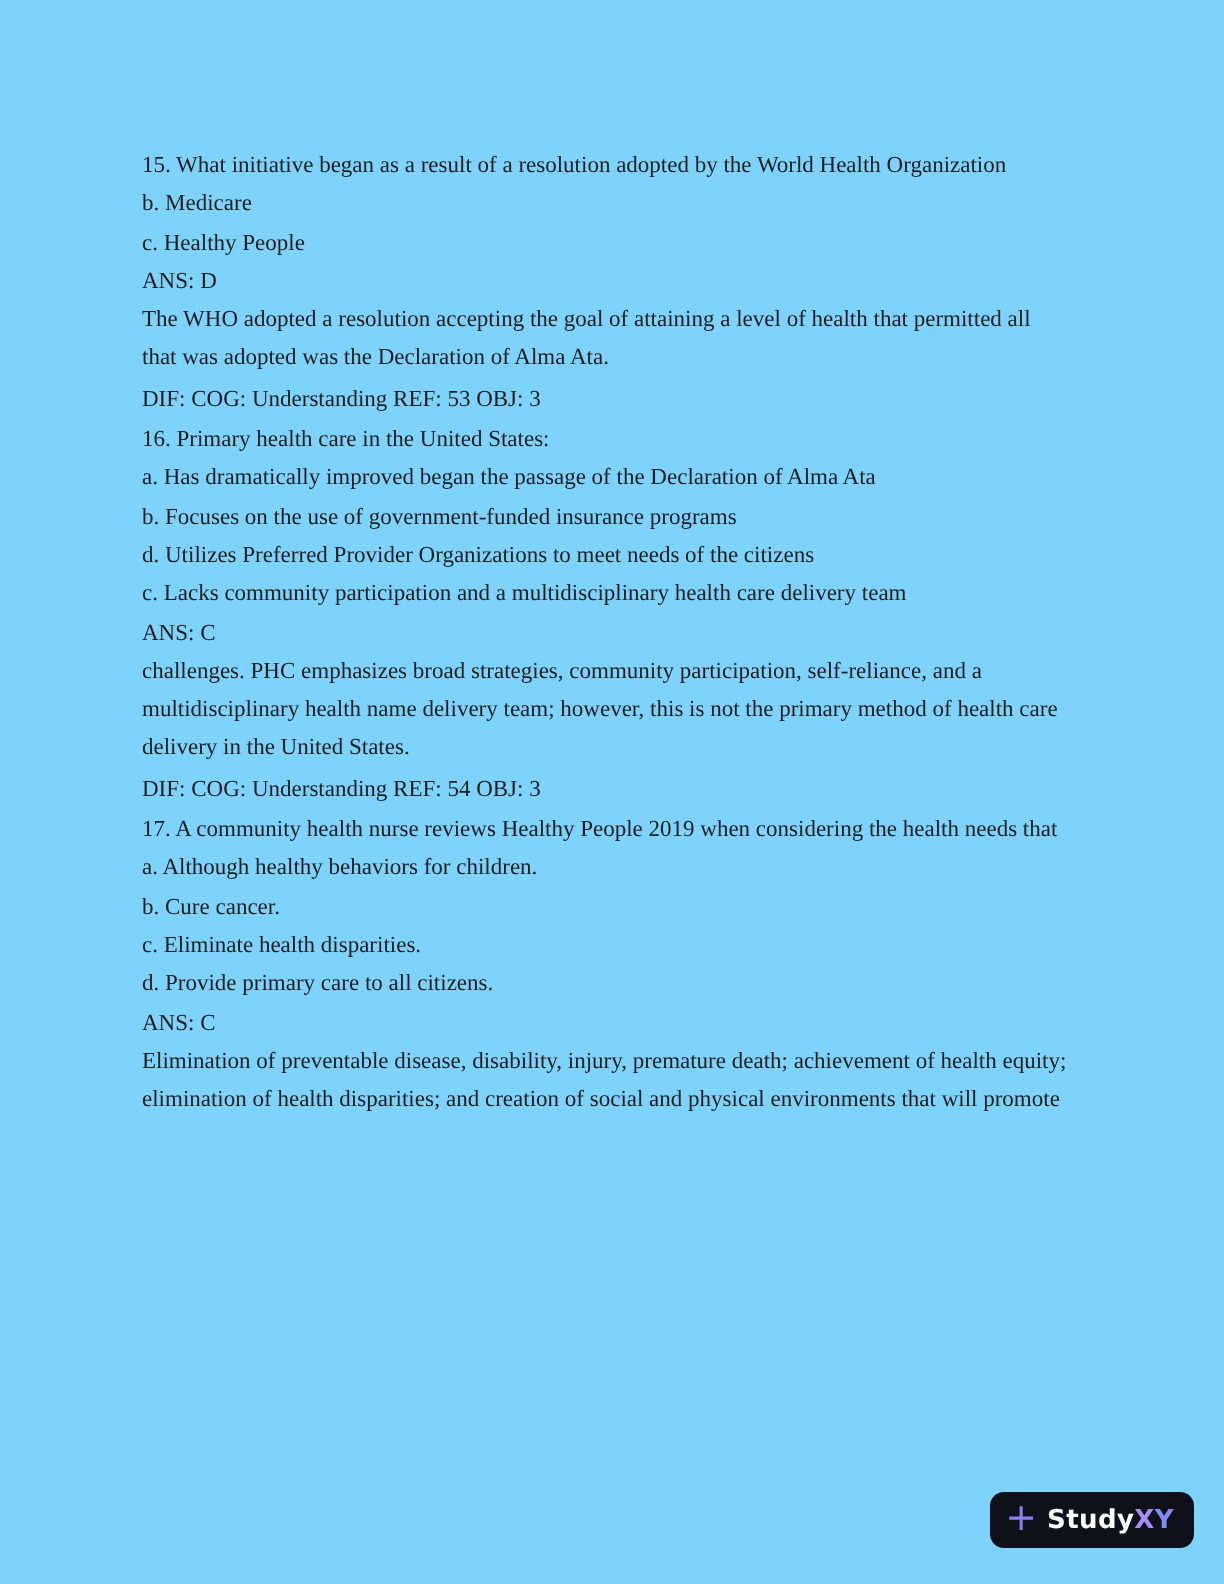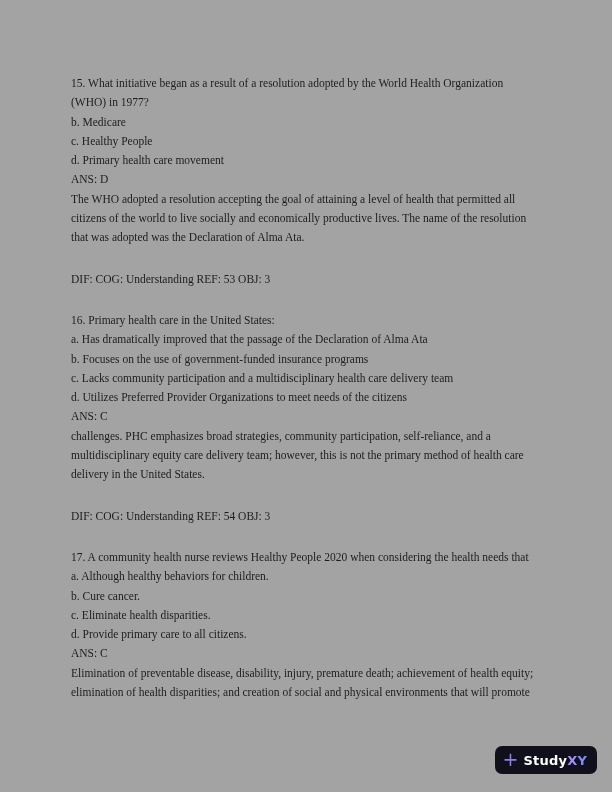--- a/index.html
+++ b/index.html
@@ -4,36 +4,36 @@
 <style>
   html, body {
     margin: 0;
     padding: 0;
     background: #ffffff;
   }
   .page {
     position: relative;
     width: 612px;
     height: 792px;
-    background: #a3a3a3;
+    background: #7dd3fc;
     overflow: hidden;
     font-family: "Liberation Serif", serif;
   }
   .content {
     position: absolute;
     left: 71px;
     top: 74px;
     width: 486px;
     font-size: 11.5px;
     line-height: 19.3px;
     color: #1d1d1d;
     font-family: "Liberation Serif", serif;
   }
   .block + .block {
-    margin-top: 22px;
+    margin-top: 1px;
   }
   .line {
     white-space: nowrap;
   }
   .logo {
     position: absolute;
     right: 15px;
     top: 746px;
     height: 28px;
     display: inline-flex;
@@ -63,48 +63,45 @@
   .logo-word .x { color: #a48cfa; }
   .logo-word .y { color: #7e8af5; }
 </style>
 </head>
 <body>
 
 <div class="page">
   <div class="content" id="content">
       <div class="block">
         <div class="line">15. What initiative began as a result of a resolution adopted by the World Health Organization</div>
-        <div class="line">(WHO) in 1977?</div>
         <div class="line">b. Medicare</div>
         <div class="line">c. Healthy People</div>
-        <div class="line">d. Primary health care movement</div>
         <div class="line">ANS: D</div>
         <div class="line">The WHO adopted a resolution accepting the goal of attaining a level of health that permitted all</div>
-        <div class="line">citizens of the world to live socially and economically productive lives. The name of the resolution</div>
         <div class="line">that was adopted was the Declaration of Alma Ata.</div>
       </div>
       <div class="block">
         <div class="line">DIF: COG: Understanding REF: 53 OBJ: 3</div>
       </div>
       <div class="block">
         <div class="line">16. Primary health care in the United States:</div>
-        <div class="line">a. Has dramatically improved that the passage of the Declaration of Alma Ata</div>
+        <div class="line">a. Has dramatically improved began the passage of the Declaration of Alma Ata</div>
         <div class="line">b. Focuses on the use of government-funded insurance programs</div>
+        <div class="line">d. Utilizes Preferred Provider Organizations to meet needs of the citizens</div>
         <div class="line">c. Lacks community participation and a multidisciplinary health care delivery team</div>
-        <div class="line">d. Utilizes Preferred Provider Organizations to meet needs of the citizens</div>
         <div class="line">ANS: C</div>
         <div class="line">challenges. PHC emphasizes broad strategies, community participation, self-reliance, and a</div>
-        <div class="line">multidisciplinary equity care delivery team; however, this is not the primary method of health care</div>
+        <div class="line">multidisciplinary health name delivery team; however, this is not the primary method of health care</div>
         <div class="line">delivery in the United States.</div>
       </div>
       <div class="block">
         <div class="line">DIF: COG: Understanding REF: 54 OBJ: 3</div>
       </div>
       <div class="block">
-        <div class="line">17. A community health nurse reviews Healthy People 2020 when considering the health needs that</div>
+        <div class="line">17. A community health nurse reviews Healthy People 2019 when considering the health needs that</div>
         <div class="line">a. Although healthy behaviors for children.</div>
         <div class="line">b. Cure cancer.</div>
         <div class="line">c. Eliminate health disparities.</div>
         <div class="line">d. Provide primary care to all citizens.</div>
         <div class="line">ANS: C</div>
         <div class="line">Elimination of preventable disease, disability, injury, premature death; achievement of health equity;</div>
         <div class="line">elimination of health disparities; and creation of social and physical environments that will promote</div>
       </div>
     </div>
 

